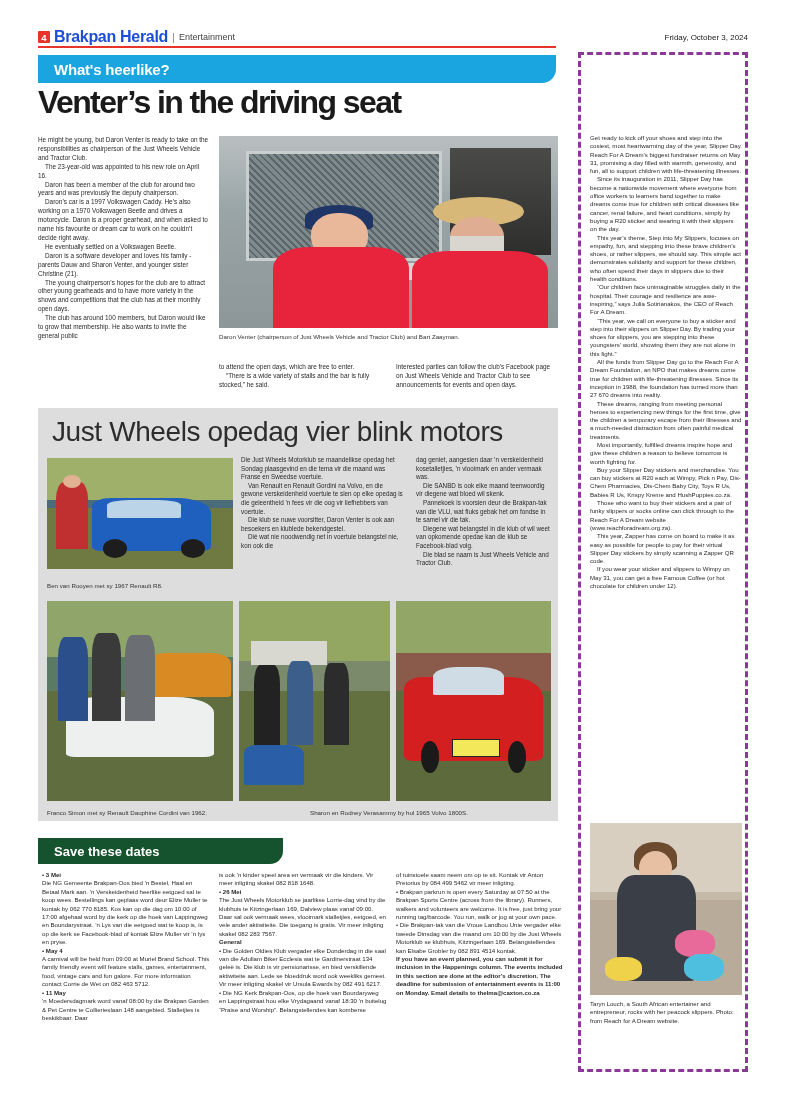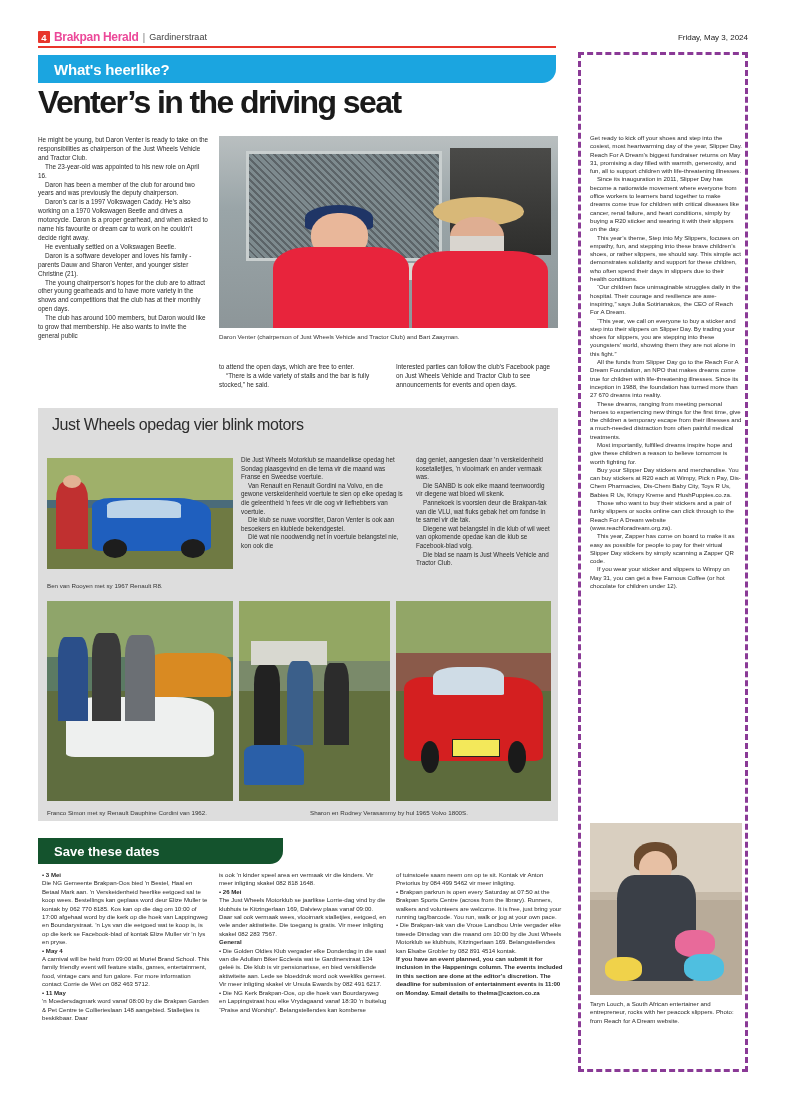--- a/index.html
+++ b/index.html
@@ -15,21 +15,21 @@
   
   .masthead{
     position:absolute;left:38px;top:28px;width:710px;height:18px;
     display:flex;align-items:center;
   }
   .page-num{
     background:#e8352b;color:#fff;font-weight:bold;font-size:9.5px;
     width:12px;height:12px;display:flex;align-items:center;justify-content:center;
     margin-right:4px;border-radius:1px;
   }
-  .paper-name{color:#ec4899;font-weight:bold;font-size:12px;letter-spacing:-.3px;}
+  .paper-name{color:#1d4ed8;font-weight:bold;font-size:16px;letter-spacing:-.3px;}
   .mast-sep{color:#8b8b8b;font-size:11px;margin:0 4px;}
   .mast-section{color:#444;font-size:9px;}
   .mast-date{margin-left:auto;color:#222;font-size:8px;}
   .mast-rule{position:absolute;left:38px;top:46px;width:518px;height:1.6px;background:#e8352b;}
 
   
   .banner{
     position:absolute;left:38px;top:55px;width:518px;height:28px;
     background:#1ba5e0;border-bottom-right-radius:14px;border-top-right-radius:0;
   }
@@ -67,21 +67,21 @@
   }
   #cap-main{left:219px;top:333px;width:339px;}
 
   
   .greybox{
     position:absolute;left:38px;top:408px;width:520px;height:413px;
     background:#dddddd;
   }
   .jw-head{
     position:absolute;left:52px;top:416px;width:500px;
-    font-size:16px;color:#2d2d2d;letter-spacing:-.4px;
+    font-size:28px;color:#2d2d2d;letter-spacing:-.4px;
   }
   .jwcol{
     position:absolute;font-size:6.3px;line-height:8.6px;color:#2a2a2a;
   }
   .jwcol p{margin:0;text-indent:7px;}
   .jwcol p.noind{text-indent:0;}
   #jw-col1{left:241px;top:456px;width:164px;}
   #jw-col2{left:416px;top:456px;width:135px;}
 
   .jwphoto{position:absolute;overflow:hidden;}
@@ -238,22 +238,22 @@
 </style>
 </head>
 <body>
 
 <div class="page">
 
   <div class="masthead">
     <span class="page-num">4</span>
     <span class="paper-name">Brakpan Herald</span>
     <span class="mast-sep">|</span>
-    <span class="mast-section">Gardinerstraat</span>
-    <span class="mast-date">Friday, May 3, 2024</span>
+    <span class="mast-section">Entertainment</span>
+    <span class="mast-date">Friday, October 3, 2024</span>
   </div>
   <div class="mast-rule"></div>
 
   <div class="banner">
     <span class="banner-lbl">What's heerlike?</span>
   </div>
 
   <div class="headline">Venter’s in the driving seat</div>
 
   <div class="mainphoto">

